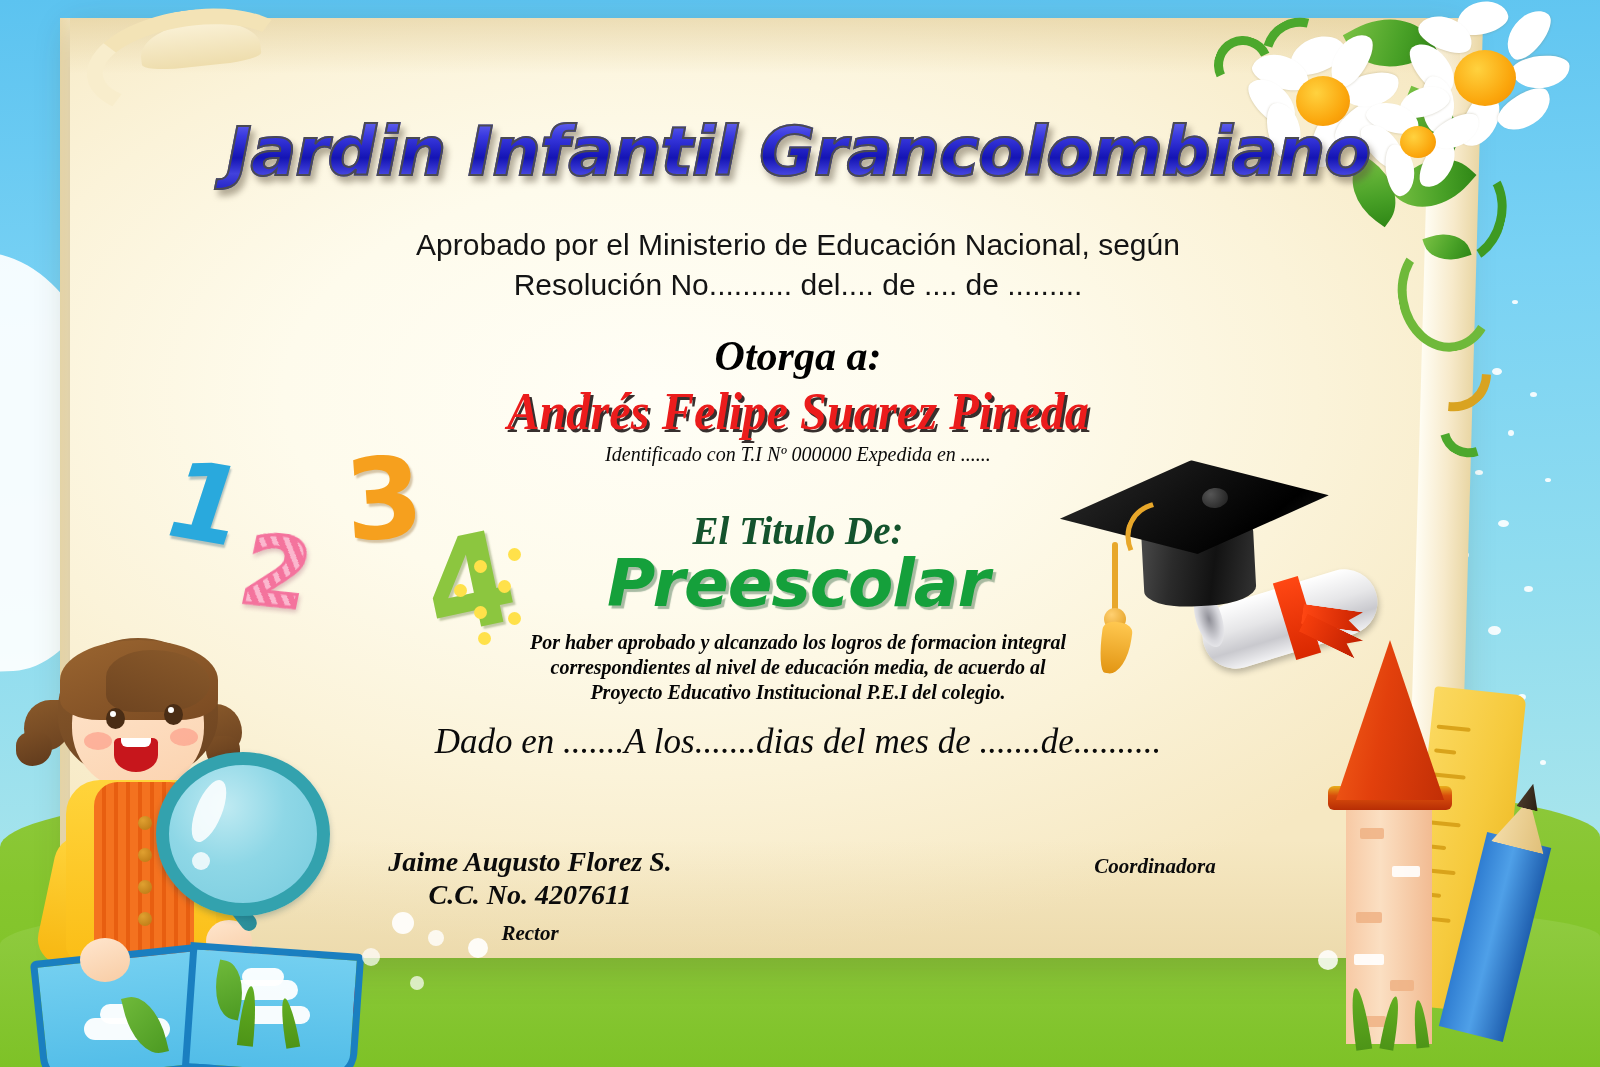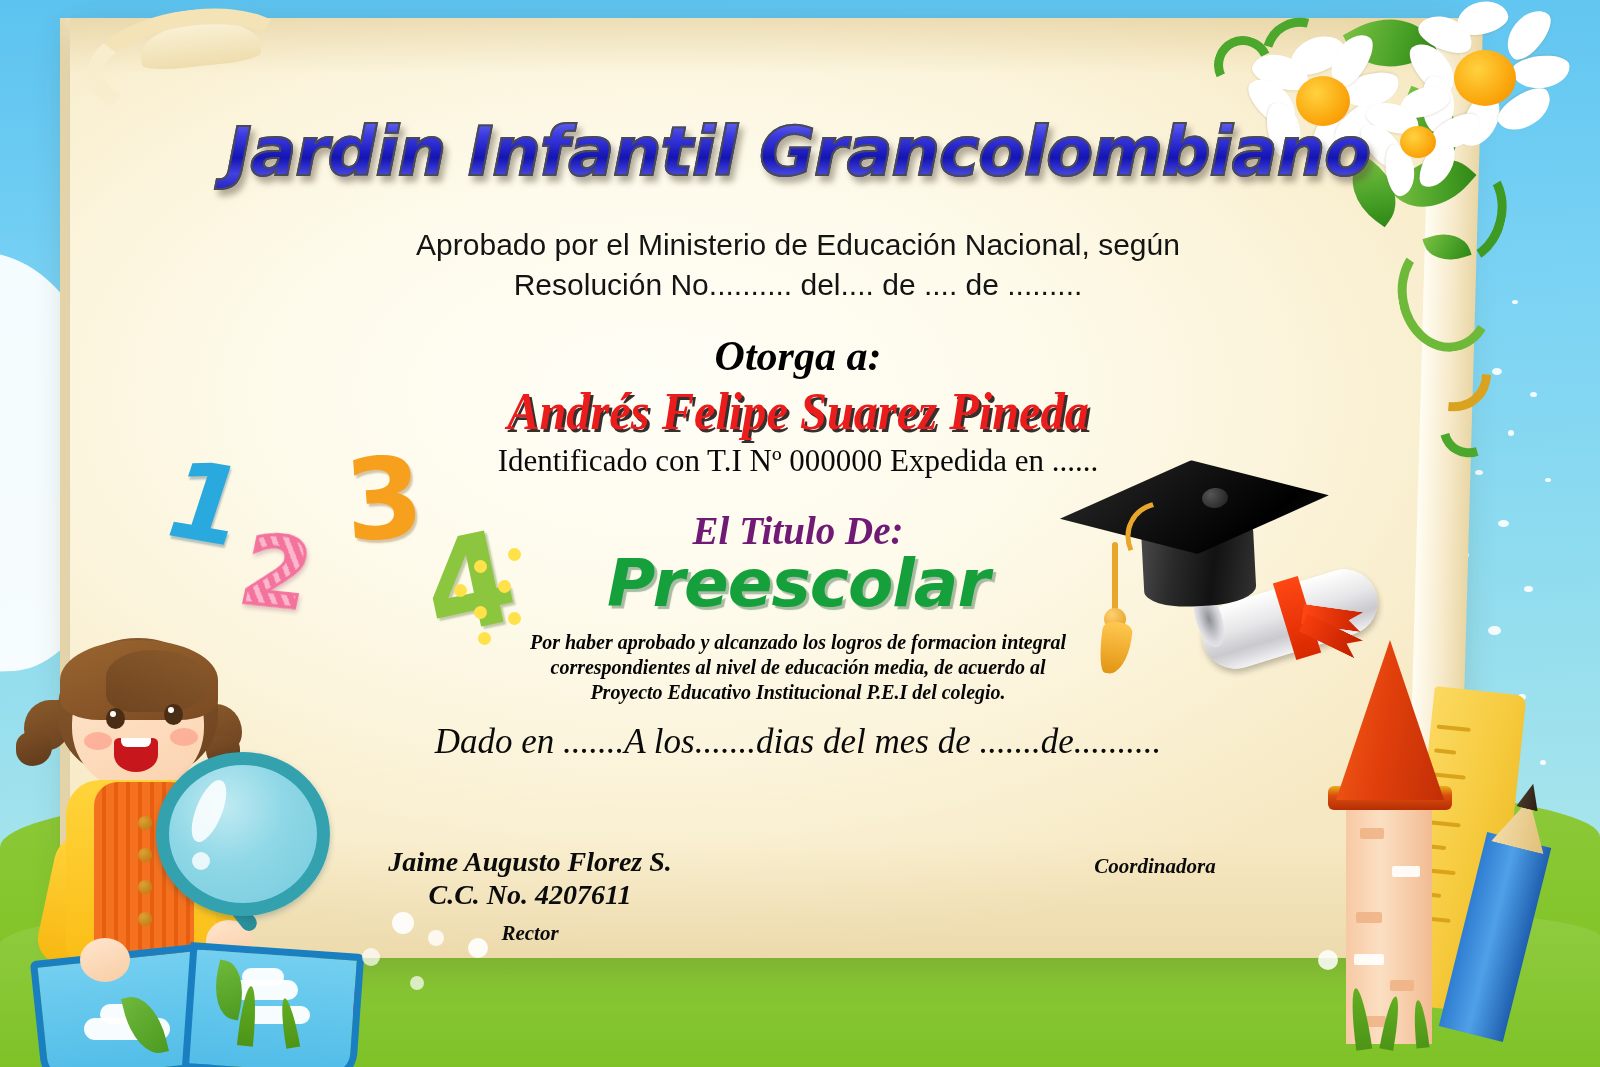--- a/index.html
+++ b/index.html
@@ -91,25 +91,25 @@
   }
   .student-name{
     position:absolute;left:0;right:0;top:382px;text-align:center;
     font-weight:bold;font-style:italic;font-size:52px;color:#EB1C1C;
     transform:scaleX(.93);
     text-shadow:3px 3px 0 rgba(20,10,10,.85);
     white-space:nowrap;
   }
   .ident{
     position:absolute;left:0;right:0;top:443px;text-align:center;
-    font-size:31px;color:#0a0a0a;
+    font-style:italic;font-size:20px;color:#0a0a0a;
   }
   .titulo-de{
     position:absolute;left:0;right:0;top:508px;text-align:center;
-    font-weight:bold;font-style:italic;font-size:39px;color:#701a75;
+    font-weight:bold;font-style:italic;font-size:39px;color:#14532d;
   }
   .degree{
     position:absolute;left:0;right:0;top:545px;text-align:center;
     font-family:"DejaVu Sans",sans-serif;font-weight:bold;font-style:italic;
     font-size:66px;color:#15A03B;letter-spacing:-1px;
     text-shadow:3px 3px 1px rgba(10,70,30,.35);
   }
   .rationale{
     position:absolute;left:0;right:0;top:630px;text-align:center;
     font-weight:bold;font-style:italic;font-size:20px;color:#050505;

